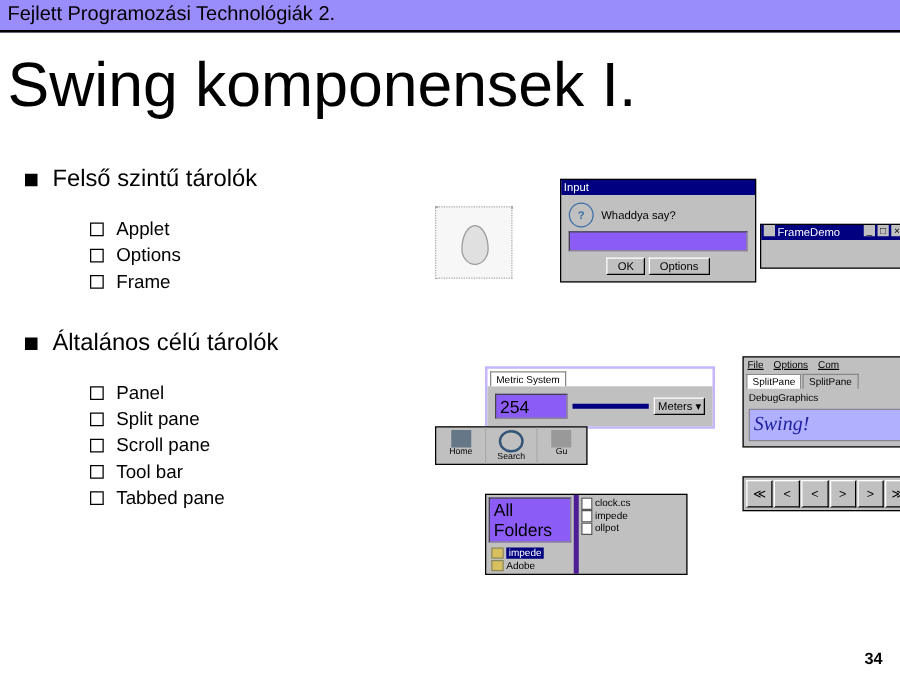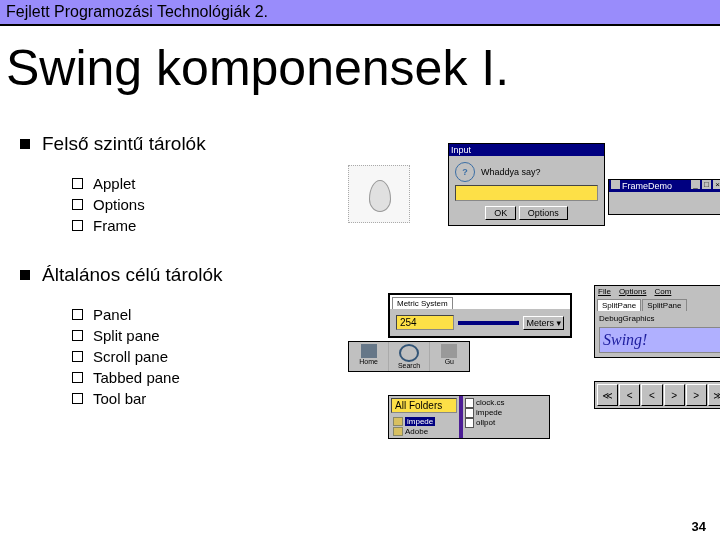--- a/index.html
+++ b/index.html
@@ -12,22 +12,22 @@
 .bul{width:10px;height:10px;background:#000}
 ul{margin:18px;padding:0;list-style:none}
 li{display:flex;align-items:center;gap:10px;font-size:15px;padding:2px 0 2px 34px}
 .hol{width:9px;height:9px;border:1px solid #000}
 .right{flex:1;position:relative}
 .win{position:absolute;background:#c0c0c0;border:1px solid #000;font-size:9px}
 .tb{background:#000080;color:#fff;height:12px;line-height:12px;display:flex;align-items:flex-start;padding:0 2px;gap:2px}
 .tb .sp{flex:1}
 .tb .cb{width:9px;height:9px;background:#c0c0c0;color:#000;font-size:8px;line-height:9px;text-align:center}
 .btn{display:inline-block;border:1px solid #000;border-top-color:#fff;border-left-color:#fff;background:#c0c0c0;padding:1px 8px;font-size:9px}
-.field{background:#fde047;border:1px solid #888;border-top-color:#444;border-left-color:#444;padding:1px 3px;font-size:10px}
-.redbox{border:2px solid #000000}
+.field{background:#8b5cf6;border:1px solid #888;border-top-color:#444;border-left-color:#444;padding:1px 3px;font-size:14px}
+.redbox{border:2px solid #c4b5fd}
 .pagenum{position:absolute;right:14px;bottom:6px;font-size:13px;font-weight:bold}
 .applet{position:absolute;left:-30px;top:60px;width:60px;height:56px;border:1px dotted #aaa;background:#f7f7f7}
 .applet::after{content:"";position:absolute;left:20px;top:14px;width:20px;height:30px;border-radius:50% 50% 50% 50%/60% 60% 40% 40%;background:#e0e0e0;border:1px solid #999}
 .applet .dot{position:absolute;left:27px;top:28px;width:8px;height:10px;border-radius:50%;background:#c0302a}
 .tabrow{display:flex;gap:1px;padding:2px 2px 0}
 .tab{border:1px solid #888;border-bottom:none;padding:1px 4px;background:#c0c0c0;font-size:8px}
 .tab.act{background:#fff}
 .iconbtn{width:22px;height:20px;border:1px solid #000;border-top-color:#fff;border-left-color:#fff;display:flex;align-items:center;justify-content:center;font-size:10px}
 </style>
 </head>
@@ -71,25 +71,25 @@
         <li>
             <span class="hol"></span>
             <span>Split pane</span>
           </li>
         <li>
             <span class="hol"></span>
             <span>Scroll pane</span>
           </li>
         <li>
             <span class="hol"></span>
+            <span>Tool bar</span>
+          </li>
+        <li>
+            <span class="hol"></span>
             <span>Tabbed pane</span>
-          </li>
-        <li>
-            <span class="hol"></span>
-            <span>Tool bar</span>
           </li>
       </ul>
     </div>
   </div>
 
   <div class="right">
     <div class="applet">
         <span class="dot"></span>
       </div>
 

